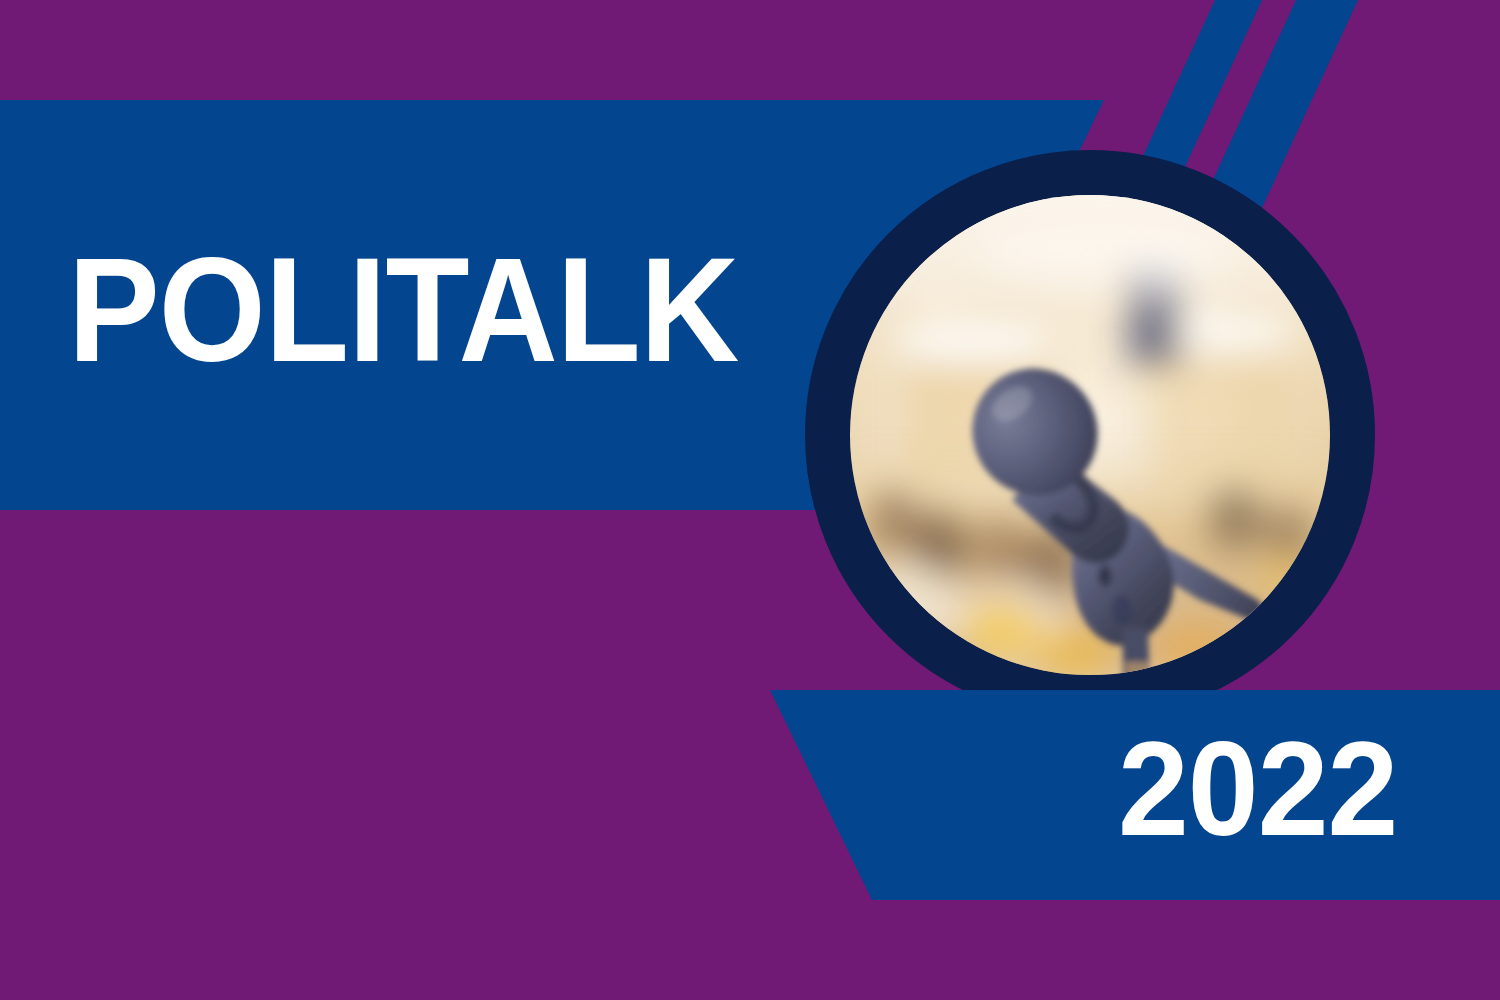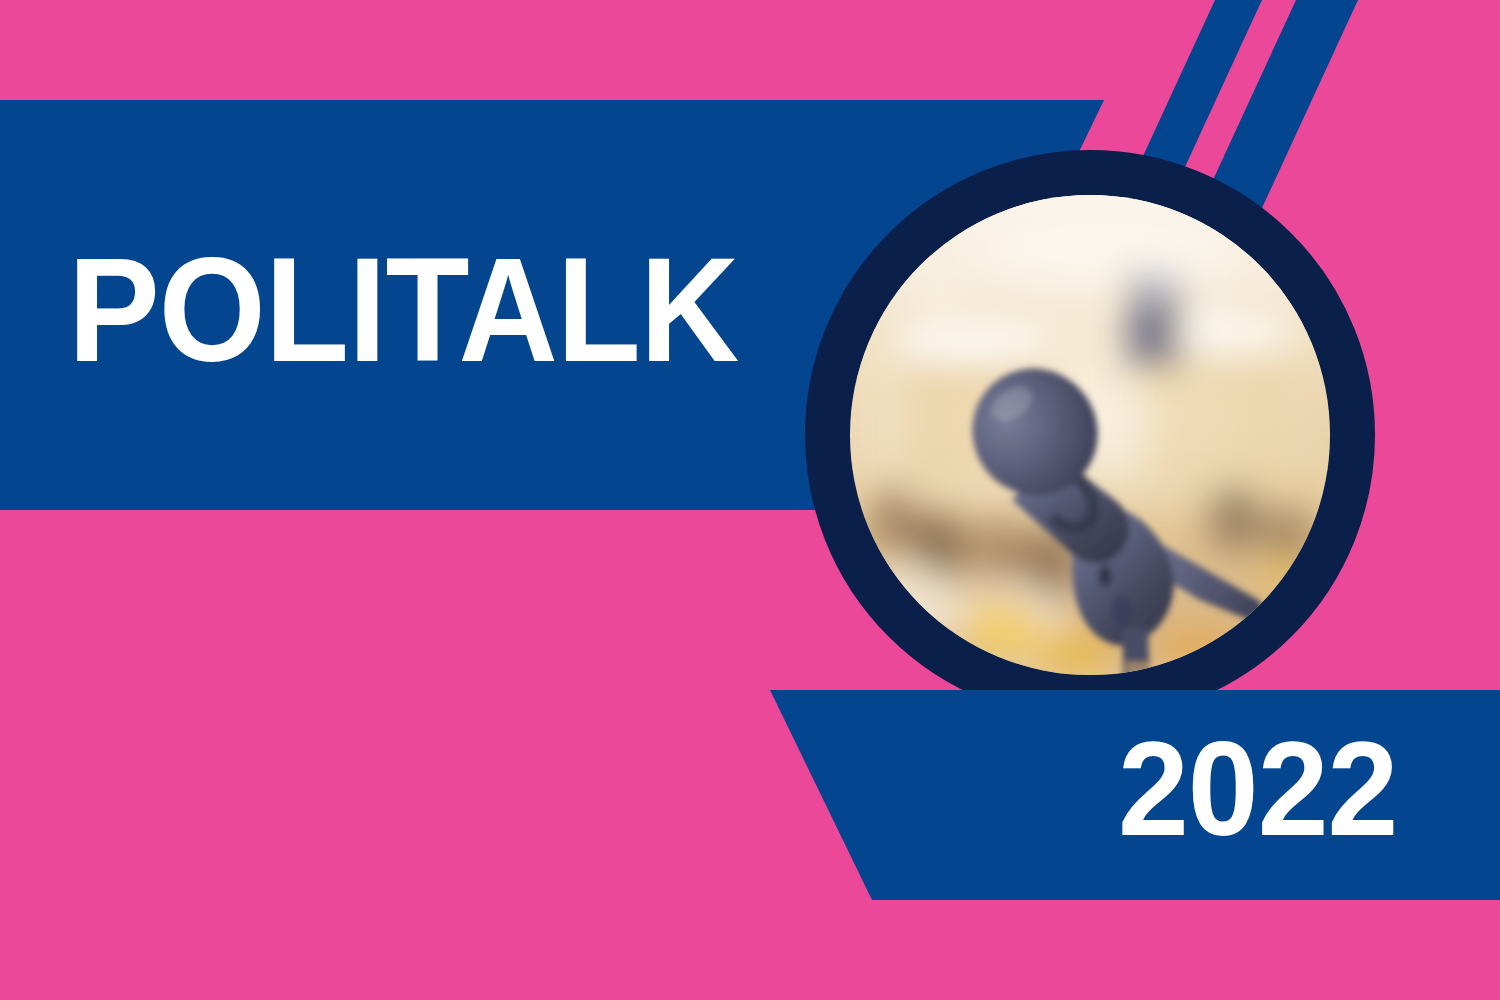--- a/index.html
+++ b/index.html
@@ -10,21 +10,21 @@
   }
   body {
     font-family: "Liberation Sans", "DejaVu Sans", sans-serif;
   }
 
   
   #banner-canvas {
     position: relative;
     width: 1500px;
     height: 1000px;
-    background: #ec4899;
+    background: #701a75;
     overflow: hidden;
   }
 
   
   .art-layer {
     position: absolute;
     left: 0;
     top: 0;
     width: 1500px;
     height: 1000px;

